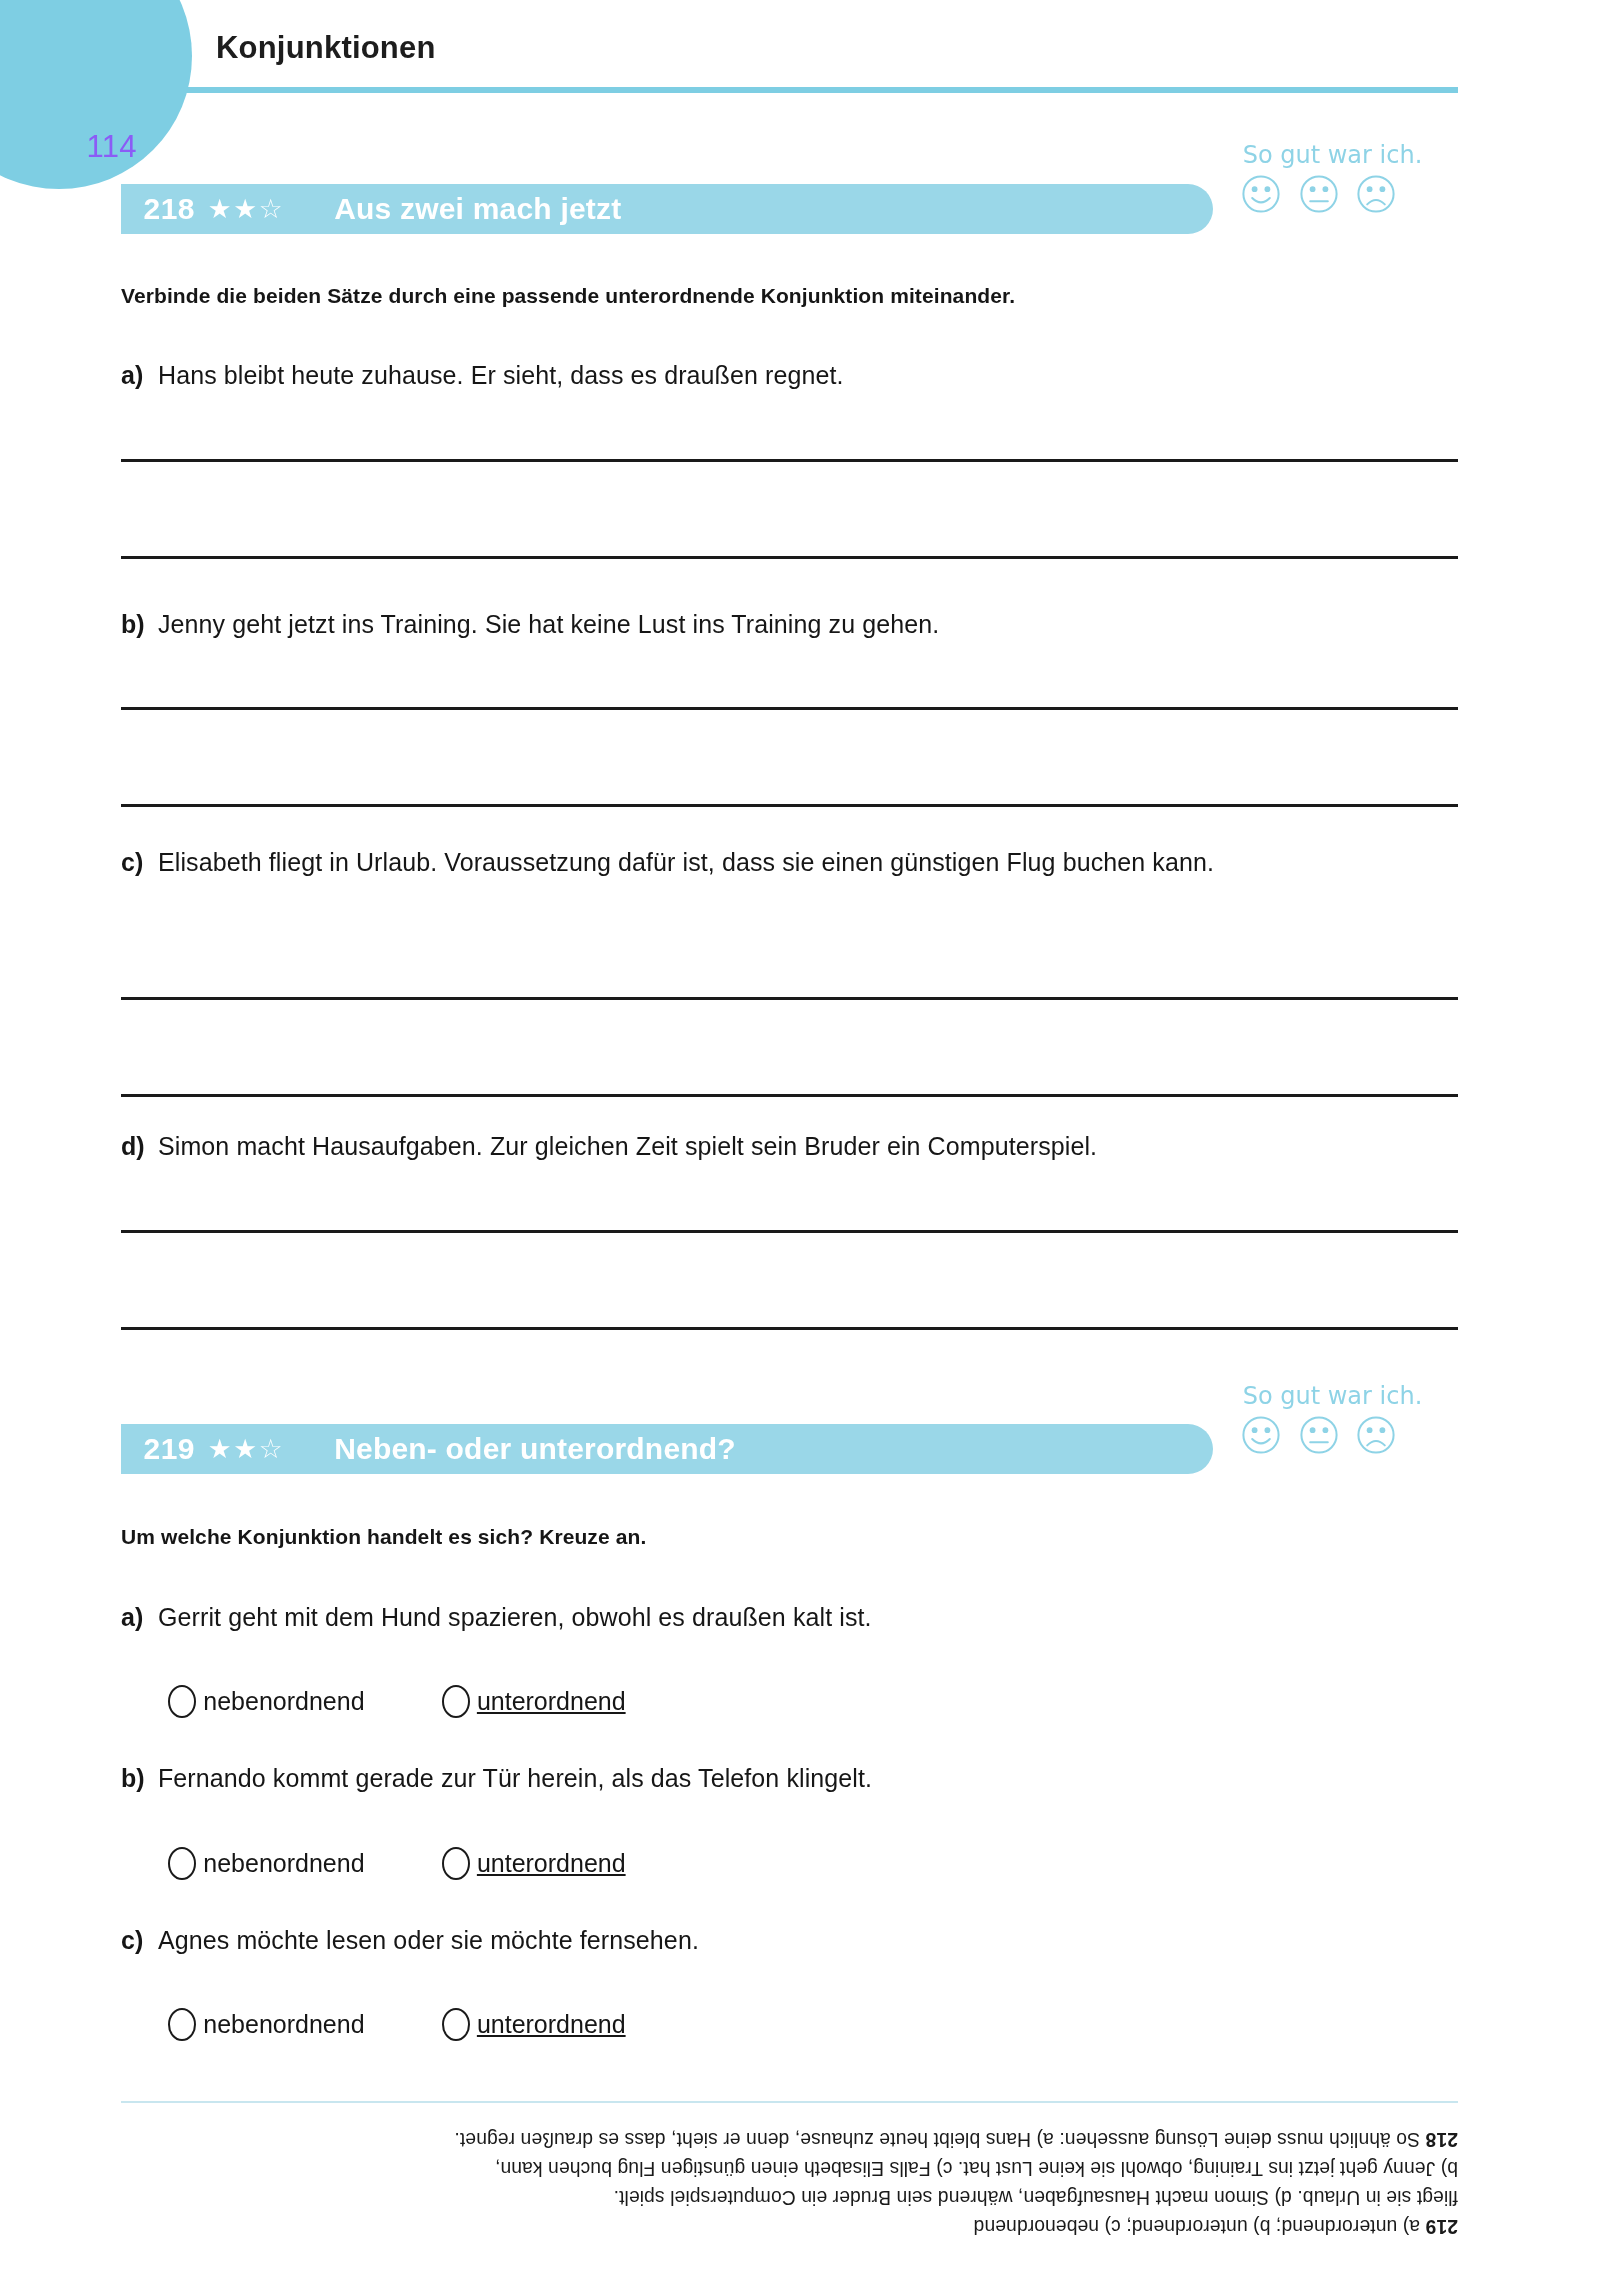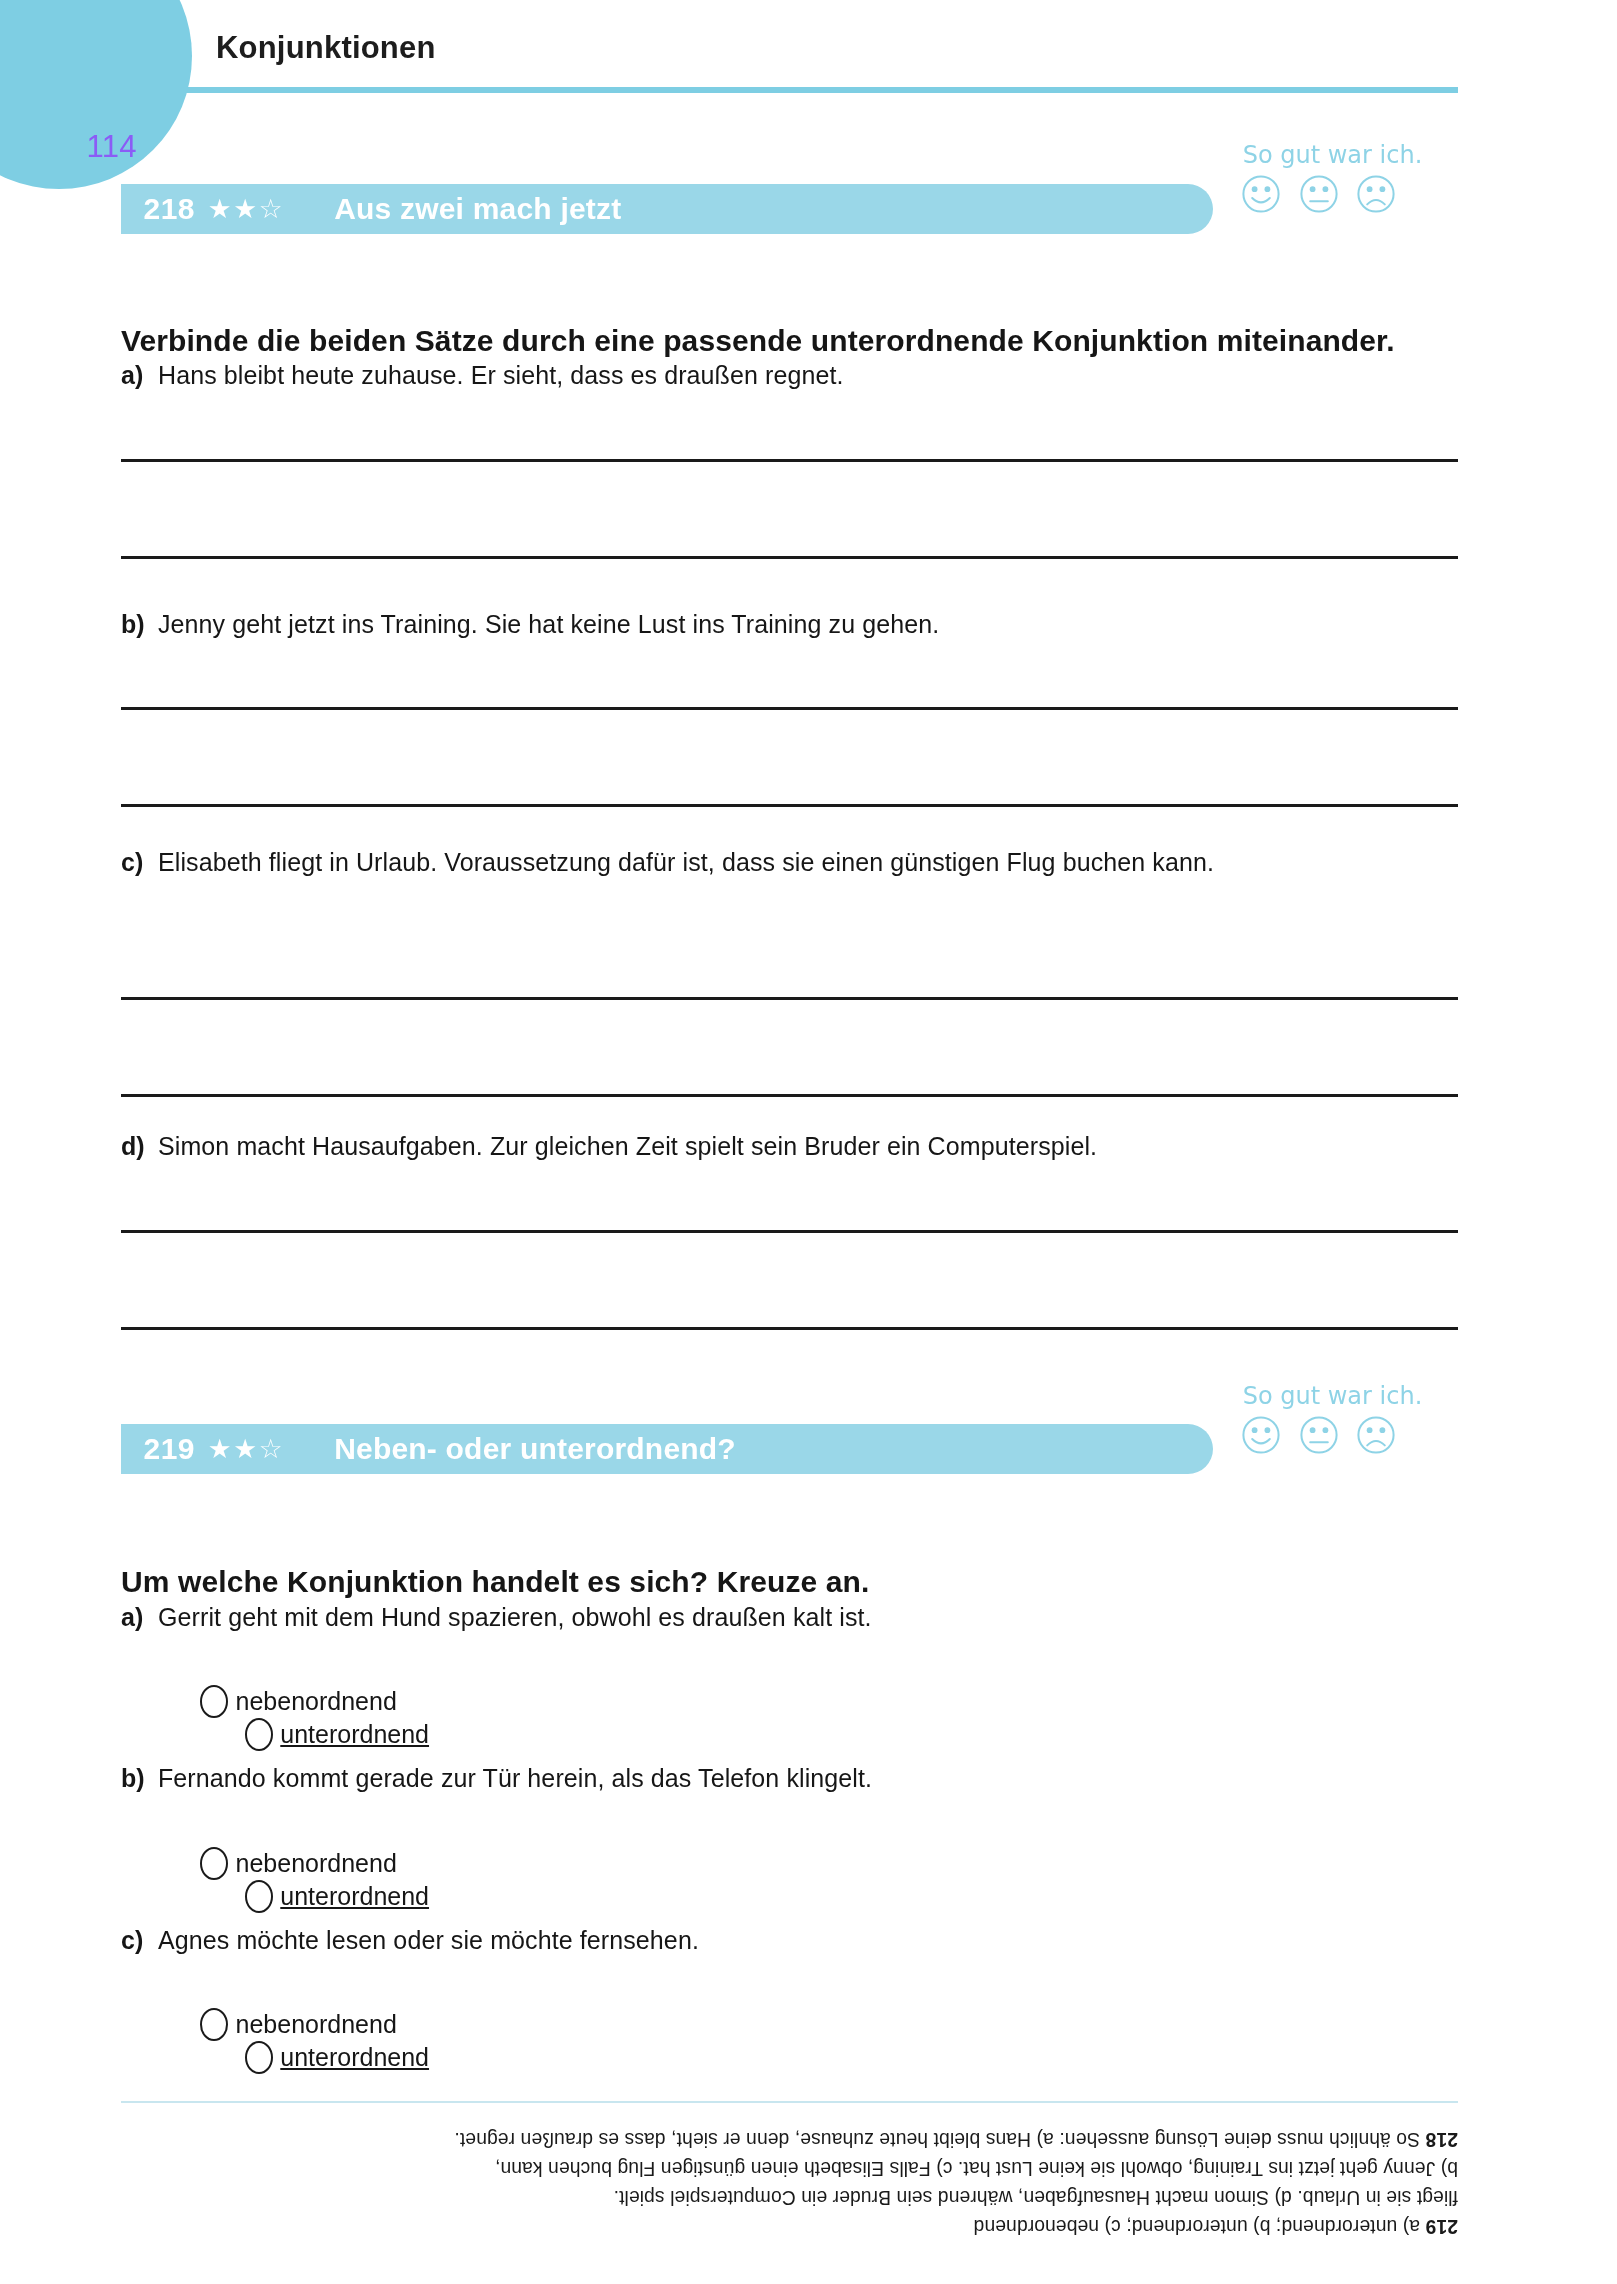--- a/index.html
+++ b/index.html
@@ -107,25 +107,24 @@
     font-size: 30px;
     font-weight: 700;
     margin-left: 50px;
     letter-spacing: 0.2px;
   }
 
   
   .instruction {
     position: absolute;
     left: 121px;
-    font-size: 30px;
+    font-size: 21px;
     font-weight: 700;
     color: #161616;
     letter-spacing: 0.1px;
-    margin-top: 40px;
   }
   .item {
     position: absolute;
     left: 121px;
     font-size: 25px;
     color: #161616;
     display: flex;
     letter-spacing: 0.1px;
   }
   .item-label {
@@ -151,21 +150,20 @@
   }
 
   
   .opt-row {
     position: absolute;
     left: 168px;
     display: flex;
     align-items: center;
     font-size: 25px;
     color: #161616;
-    flex-direction: column;
   }
   .opt {
     display: flex;
     align-items: center;
   }
   .opt + .opt { margin-left: 77px; text-decoration: underline; }
   .opt-circle {
     width: 24px;
     height: 29px;
     border: 2.8px solid #1a1a1a;

